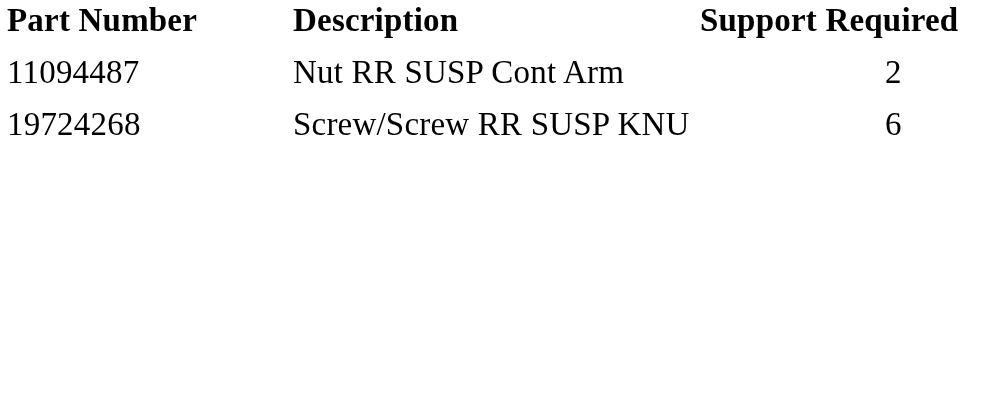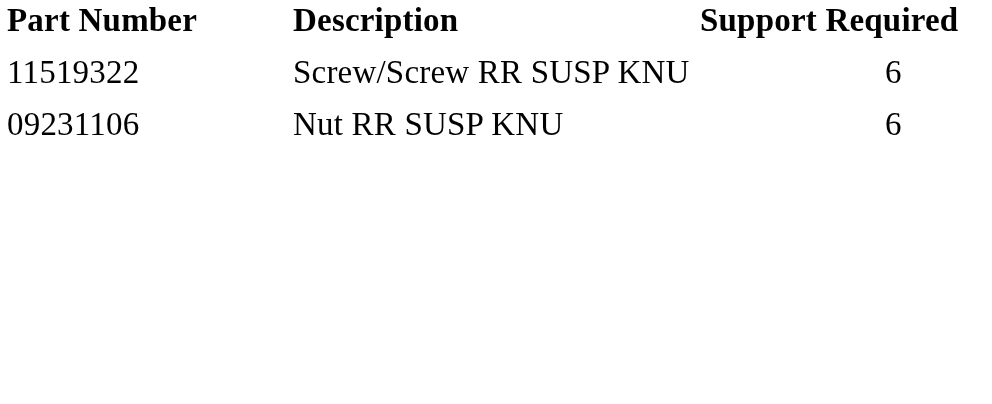--- a/index.html
+++ b/index.html
@@ -57,24 +57,24 @@
     </colgroup>
     <thead>
       <tr>
         <th>Part Number</th>
         <th>Description</th>
         <th>Support Required</th>
       </tr>
     </thead>
     <tbody id="parts-tbody">
         <tr>
-          <td>11519322</td>
-          <td>Screw/Screw RR SUSP KNU</td>
-          <td class="qty-cell">6</td>
+          <td>11094487</td>
+          <td>Nut RR SUSP Cont Arm</td>
+          <td class="qty-cell">2</td>
         </tr>
         <tr>
-          <td>09231106</td>
-          <td>Nut RR SUSP KNU</td>
+          <td>19724268</td>
+          <td>Screw/Screw RR SUSP KNU</td>
           <td class="qty-cell">6</td>
         </tr>
       </tbody>
   </table>
 </div>
 
 </body></html>

